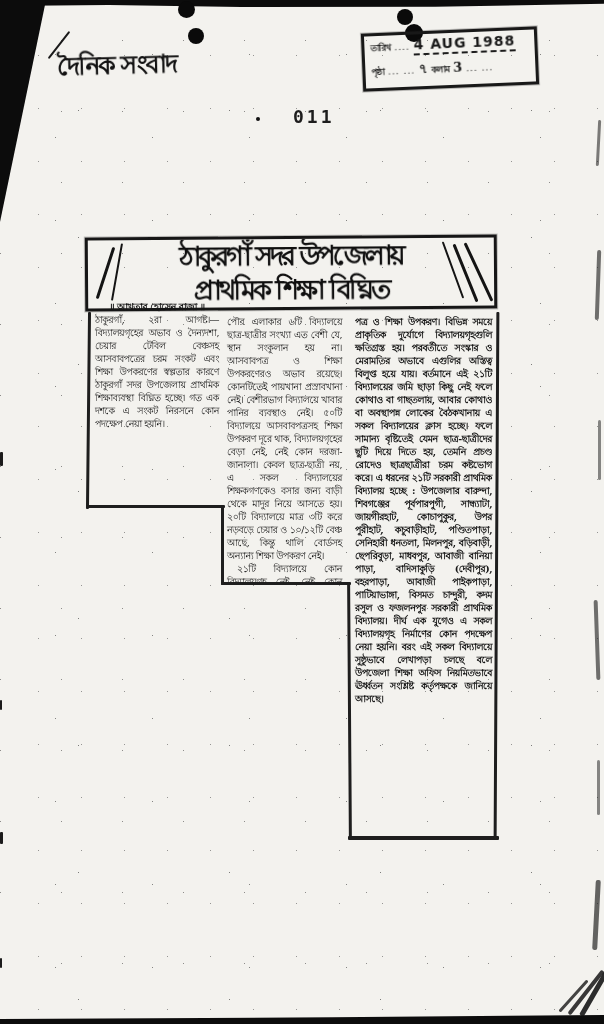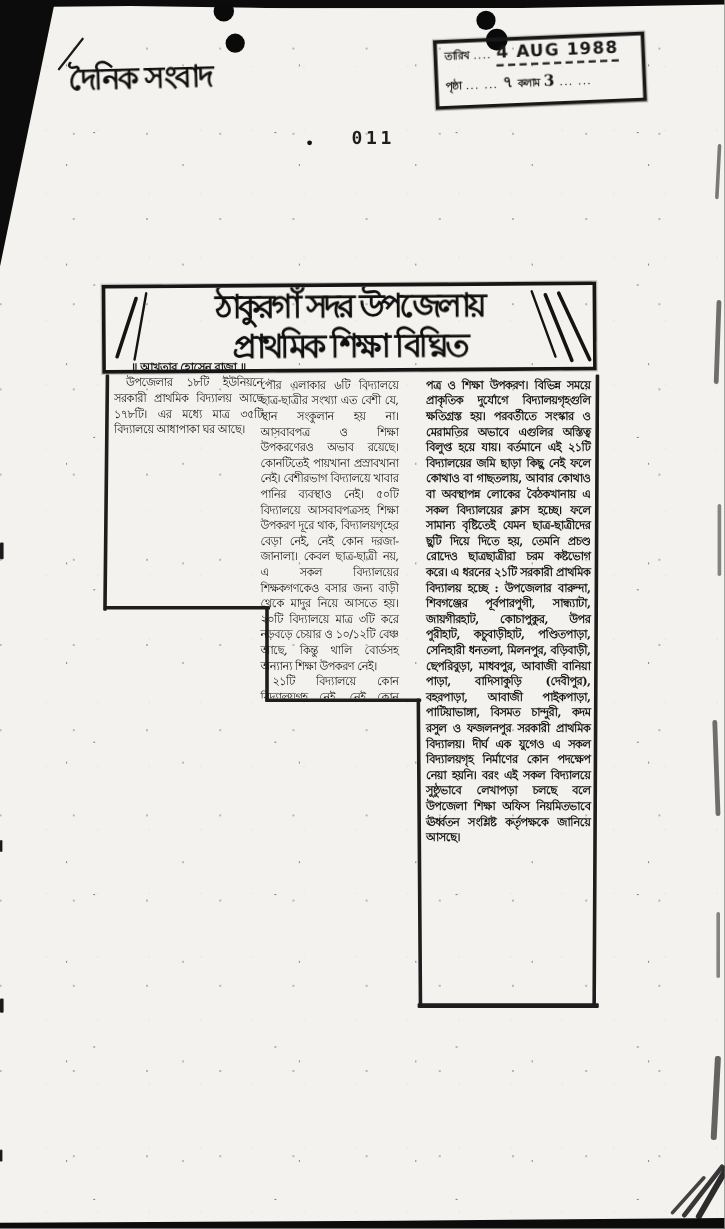--- a/index.html
+++ b/index.html
@@ -50,21 +50,21 @@
   .stamp-row{display:flex;align-items:baseline;gap:4px;white-space:nowrap;}
   .stamp-label{font-weight:bold;font-size:9px;letter-spacing:-1px;}
   .stamp-dots{font-size:9px;letter-spacing:1px;color:#222;}
   .stamp-date{font-family:"DejaVu Sans",sans-serif;font-weight:bold;
     font-size:14px;letter-spacing:1px;border-bottom:2px dashed #1c1c1c;padding-bottom:1px;}
   .stamp-val{font-weight:bold;font-size:13px;}
   
   .pagenum{
     position:absolute;left:293px;top:106px;
     font-family:"DejaVu Sans Mono",monospace;font-weight:bold;
-    font-size:15px;letter-spacing:3px;color:#1d1d1d;filter:blur(.2px);
+    font-size:18px;letter-spacing:3px;color:#1d1d1d;filter:blur(.2px);
   }
   .pagenum-dot{position:absolute;left:256px;top:117px;width:4px;height:4px;
     background:#111;border-radius:50%;}
   
   .headline-box{
     position:absolute;left:85px;top:236px;width:412px;height:74px;
     border:3px solid #161616;box-sizing:border-box;
     transform:rotate(-.4deg);overflow:hidden;text-align:center;
     box-shadow:0 0 0 1px rgba(10,10,10,.2);
   }
@@ -76,21 +76,21 @@
   .col{
     position:absolute;box-sizing:border-box;overflow:hidden;
     font-size:9.5px;line-height:13px;text-align:justify;
     color:#151515;letter-spacing:-.5px;filter:blur(.3px);
     padding:1px 3px;
   }
   .col p{margin:0;}
   .col p.indent{text-indent:10px;}
   .byline{text-align:center;font-weight:bold;margin:0 0 1px 0;}
   .col1{left:92px;top:299px;width:130px;height:192px;}
-  .col2{left:214px;top:314px;width:121px;height:268px;}
+  .col2{left:224px;top:314px;width:121px;height:268px;}
   .col3{left:352px;top:314px;width:143px;height:522px;font-weight:bold;}
   .seg{position:absolute;background:#1e1e1e;border-radius:1px;}
 </style>
 </head>
 <body>
 
 <div id="canvas">
   <div class="speckle"></div>
 
   <div class="ink edge-top"></div>
@@ -153,21 +153,21 @@
     <div class="seg" style="left:87px;top:312px;width:3px;height:197px;transform:rotate(.6deg);"></div>
     <div class="seg" style="left:87px;top:505px;width:138px;height:3px;"></div>
     <div class="seg" style="left:221px;top:505px;width:3px;height:80px;"></div>
     <div class="seg" style="left:221px;top:582px;width:130px;height:3px;"></div>
     <div class="seg" style="left:348px;top:582px;width:3px;height:257px;transform:rotate(-.4deg);"></div>
     <div class="seg" style="left:348px;top:836px;width:151px;height:4px;"></div>
     <div class="seg" style="left:495px;top:312px;width:3px;height:527px;transform:rotate(.3deg);"></div>
 
     <div class="col col1">
       <p class="byline">॥ আখতার হোসেন রাজা ॥</p>
-      <p class="indent">উপজেলার ১৮টি ইউনিয়নে সরকারী প্রাথমিক বিদ্যালয় আছে ১৭৮টি। এর মধ্যে মাত্র ৩৫টি বিদ্যালয়ে আধাপাকা ঘর আছে।</p>
+      <p>ঠাকুরগাঁ, ২রা আগষ্ট।— বিদ্যালয়গৃহের অভাব ও দৈন্যদশা, চেয়ার টেবিল বেঞ্চসহ আসবাবপত্রের চরম সংকট এবং শিক্ষা উপকরণের স্বল্পতার কারণে ঠাকুরগাঁ সদর উপজেলায় প্রাথমিক শিক্ষাব্যবস্থা বিঘ্নিত হচ্ছে। গত এক দশকে এ সংকট নিরসনে কোন পদক্ষেপ নেয়া হয়নি।</p>
     </div>
 
     <div class="col col2">
       <p>পৌর এলাকার ৬টি বিদ্যালয়ে ছাত্র-ছাত্রীর সংখ্যা এত বেশী যে, স্থান সংকুলান হয় না। আসবাবপত্র ও শিক্ষা উপকরণেরও অভাব রয়েছে। কোনটিতেই পায়খানা প্রস্রাবখানা নেই। বেশীরভাগ বিদ্যালয়ে খাবার পানির ব্যবস্থাও নেই। ৫০টি বিদ্যালয়ে আসবাবপত্রসহ শিক্ষা উপকরণ দূরে থাক, বিদ্যালয়গৃহের বেড়া নেই, নেই কোন দরজা-জানালা। কেবল ছাত্র-ছাত্রী নয়, এ সকল বিদ্যালয়ের শিক্ষকগণকেও বসার জন্য বাড়ী থেকে মাদুর নিয়ে আসতে হয়। ২০টি বিদ্যালয়ে মাত্র ৩টি করে নড়বড়ে চেয়ার ও ১০/১২টি বেঞ্চ আছে, কিন্তু থালি বোর্ডসহ অন্যান্য শিক্ষা উপকরণ নেই।</p>
       <p class="indent">২১টি বিদ্যালয়ে কোন বিদ্যালয়গৃহ নেই, নেই কোন আসবাব-</p>
     </div>
 
     <div class="col col3">
       <p>পত্র ও শিক্ষা উপকরণ। বিভিন্ন সময়ে প্রাকৃতিক দুর্যোগে বিদ্যালয়গৃহগুলি ক্ষতিগ্রস্ত হয়। পরবর্তীতে সংস্কার ও মেরামতির অভাবে এগুলির অস্তিত্ব বিলুপ্ত হয়ে যায়। বর্তমানে এই ২১টি বিদ্যালয়ের জমি ছাড়া কিছু নেই ফলে কোথাও বা গাছতলায়, আবার কোথাও বা অবস্থাপন্ন লোকের বৈঠকখানায় এ সকল বিদ্যালয়ের ক্লাস হচ্ছে। ফলে সামান্য বৃষ্টিতেই যেমন ছাত্র-ছাত্রীদের ছুটি দিয়ে দিতে হয়, তেমনি প্রচণ্ড রোদেও ছাত্রছাত্রীরা চরম কষ্টভোগ করে। এ ধরনের ২১টি সরকারী প্রাথমিক বিদ্যালয় হচ্ছে : উপজেলার বারুন্দা, শিবগঞ্জের পূর্বপারপুগী, সান্ধ্যাটা, জায়গীরহাট, কোচাপুকুর, উপর পুরীহাট, কচুবাড়ীহাট, পণ্ডিতপাড়া, সেনিহারী ধনতলা, মিলনপুর, বড়িবাড়ী, ছেপরিবুড়া, মাধবপুর, আবাজী বানিয়া পাড়া, বাদিসাকুড়ি (দেবীপুর), বহরপাড়া, আবাজী পাইকপাড়া, পাটিয়াভাঙ্গা, বিসমত চান্দুরী, কদম রসুল ও ফজলনপুর সরকারী প্রাথমিক বিদ্যালয়। দীর্ঘ এক যুগেও এ সকল বিদ্যালয়গৃহ নির্মাণের কোন পদক্ষেপ নেয়া হয়নি। বরং এই সকল বিদ্যালয়ে সুষ্ঠুভাবে লেখাপড়া চলছে বলে উপজেলা শিক্ষা অফিস নিয়মিতভাবে ঊর্ধ্বতন সংশ্লিষ্ট কর্তৃপক্ষকে জানিয়ে আসছে।</p>
     </div>

